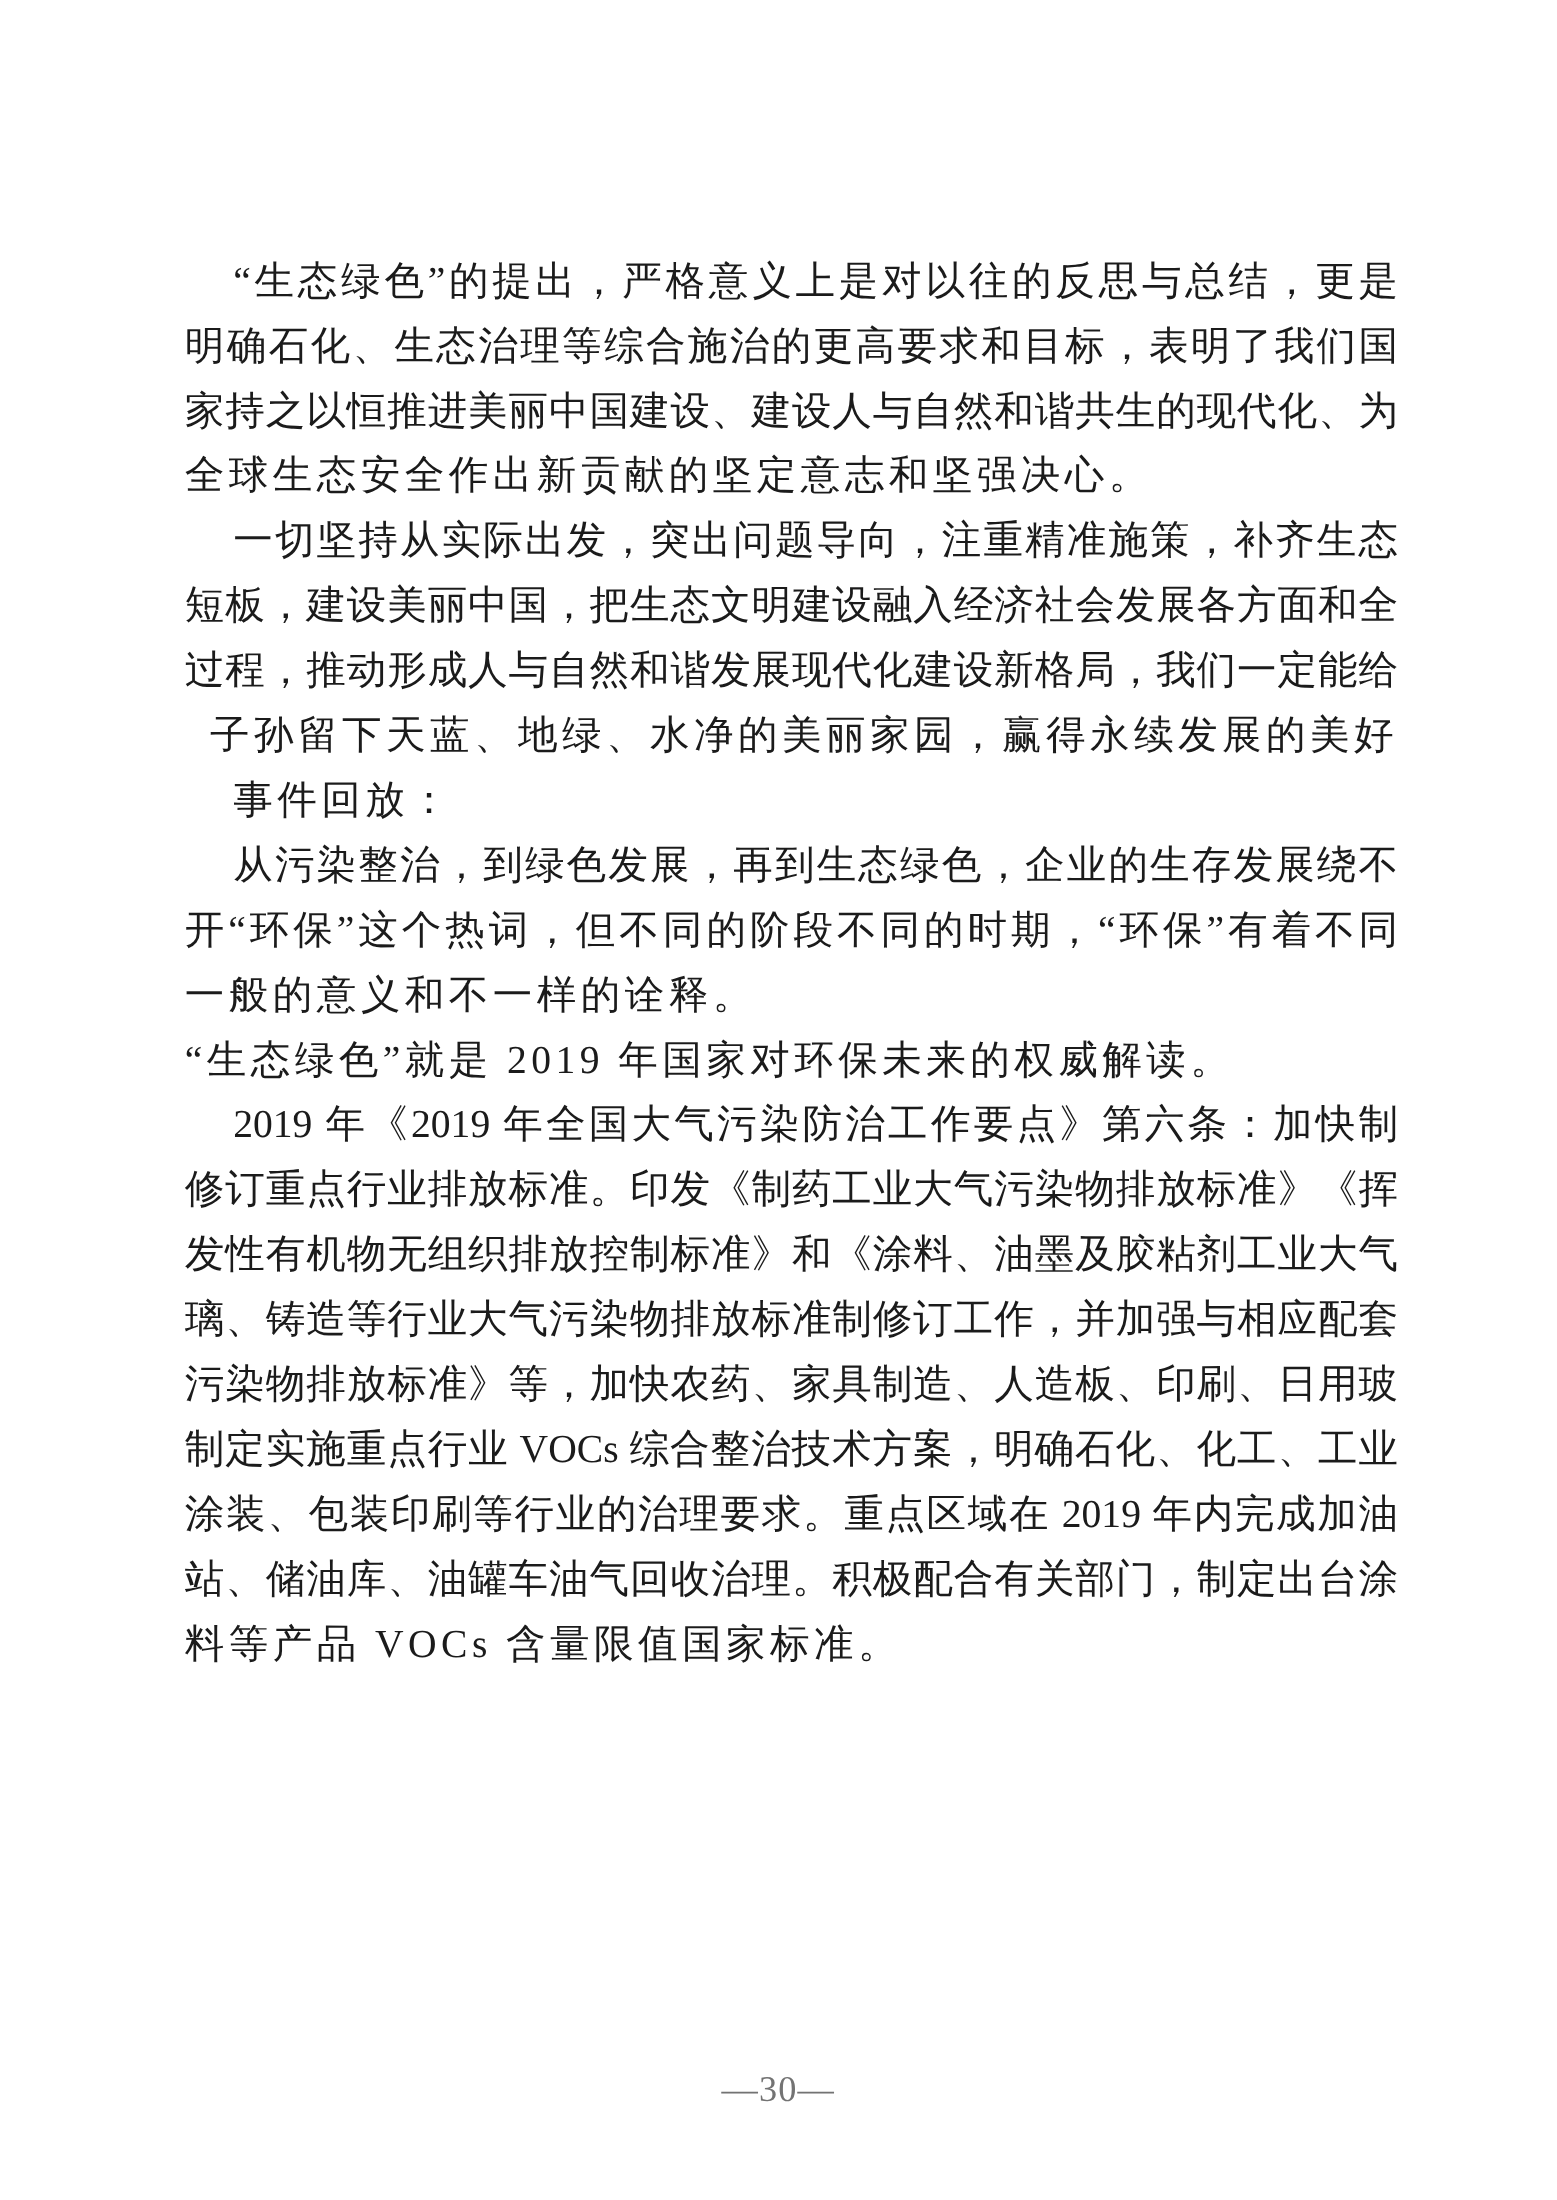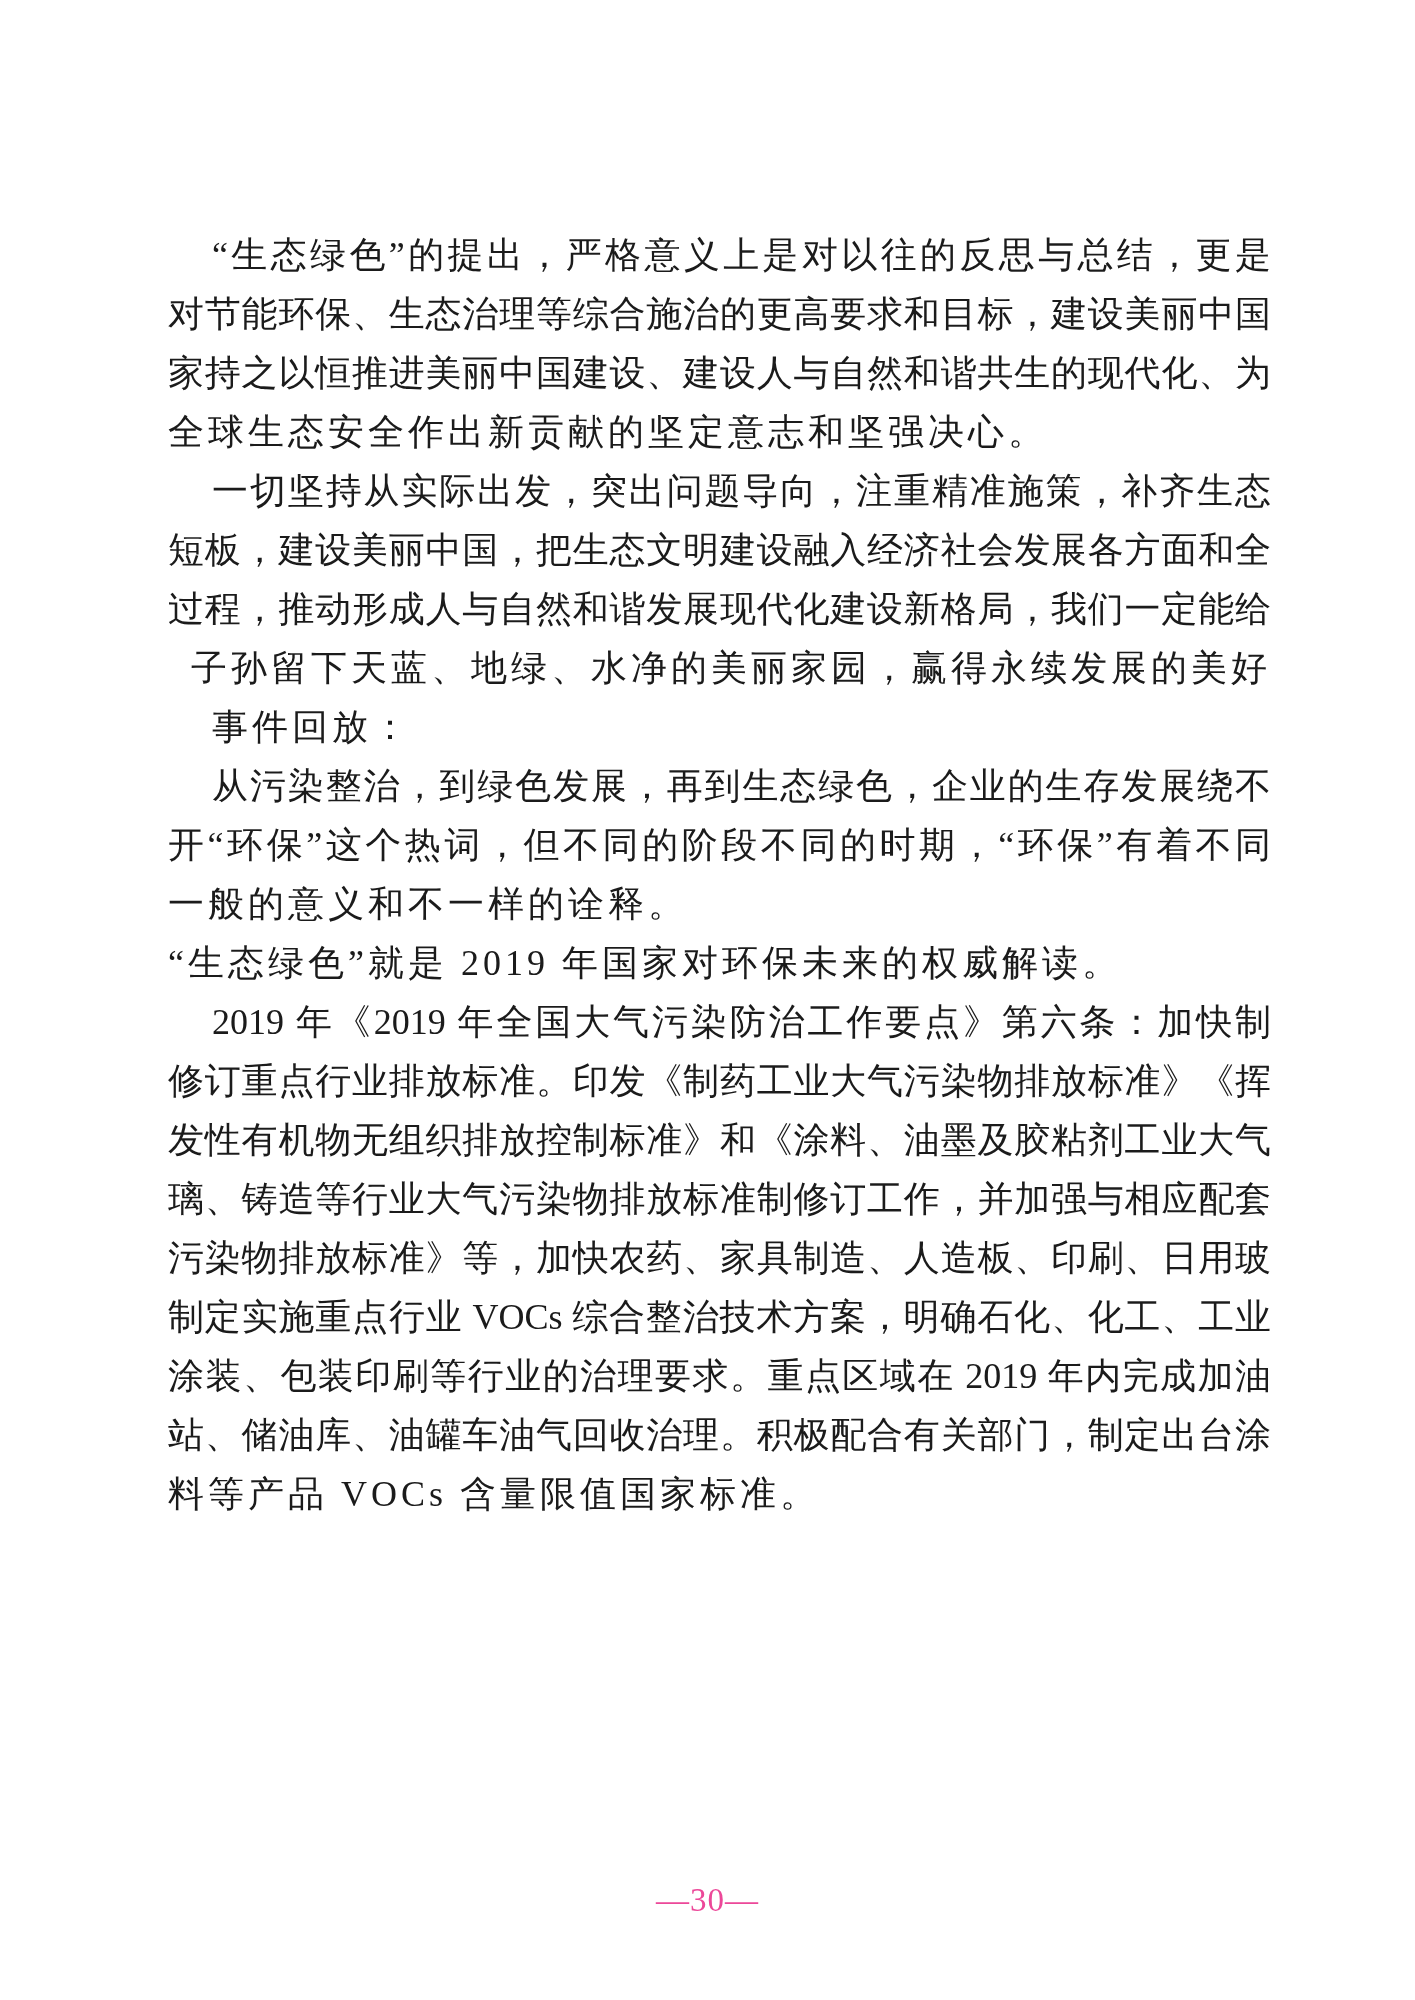--- a/index.html
+++ b/index.html
@@ -52,32 +52,32 @@
   .page-footer {
     position: absolute;
     left: 0;
     top: 1882px;
     width: 1415px;
     text-align: center;
   }
   .page-num {
     font-size: 33px;
     letter-spacing: 1px;
-    color: #ec4899;
+    color: #737373;
   }
 </style>
 </head>
 <body>
 
 <div class="page">
   <main class="text-block">
 
     <section class="para">
       <div class="line indent">“生态绿色”的提出，严格意义上是对以往的反思与总结，更是</div>
-      <div class="line">对节能环保、生态治理等综合施治的更高要求和目标，建设美丽中国</div>
+      <div class="line">明确石化、生态治理等综合施治的更高要求和目标，表明了我们国</div>
       <div class="line">家持之以恒推进美丽中国建设、建设人与自然和谐共生的现代化、为</div>
       <div class="line last">全球生态安全作出新贡献的坚定意志和坚强决心。</div>
     </section>
 
     <section class="para">
       <div class="line indent">一切坚持从实际出发，突出问题导向，注重精准施策，补齐生态</div>
       <div class="line">短板，建设美丽中国，把生态文明建设融入经济社会发展各方面和全</div>
       <div class="line">过程，推动形成人与自然和谐发展现代化建设新格局，我们一定能给</div>
       <div class="line last">子孙留下天蓝、地绿、水净的美丽家园，赢得永续发展的美好未来。</div>
     </section>

